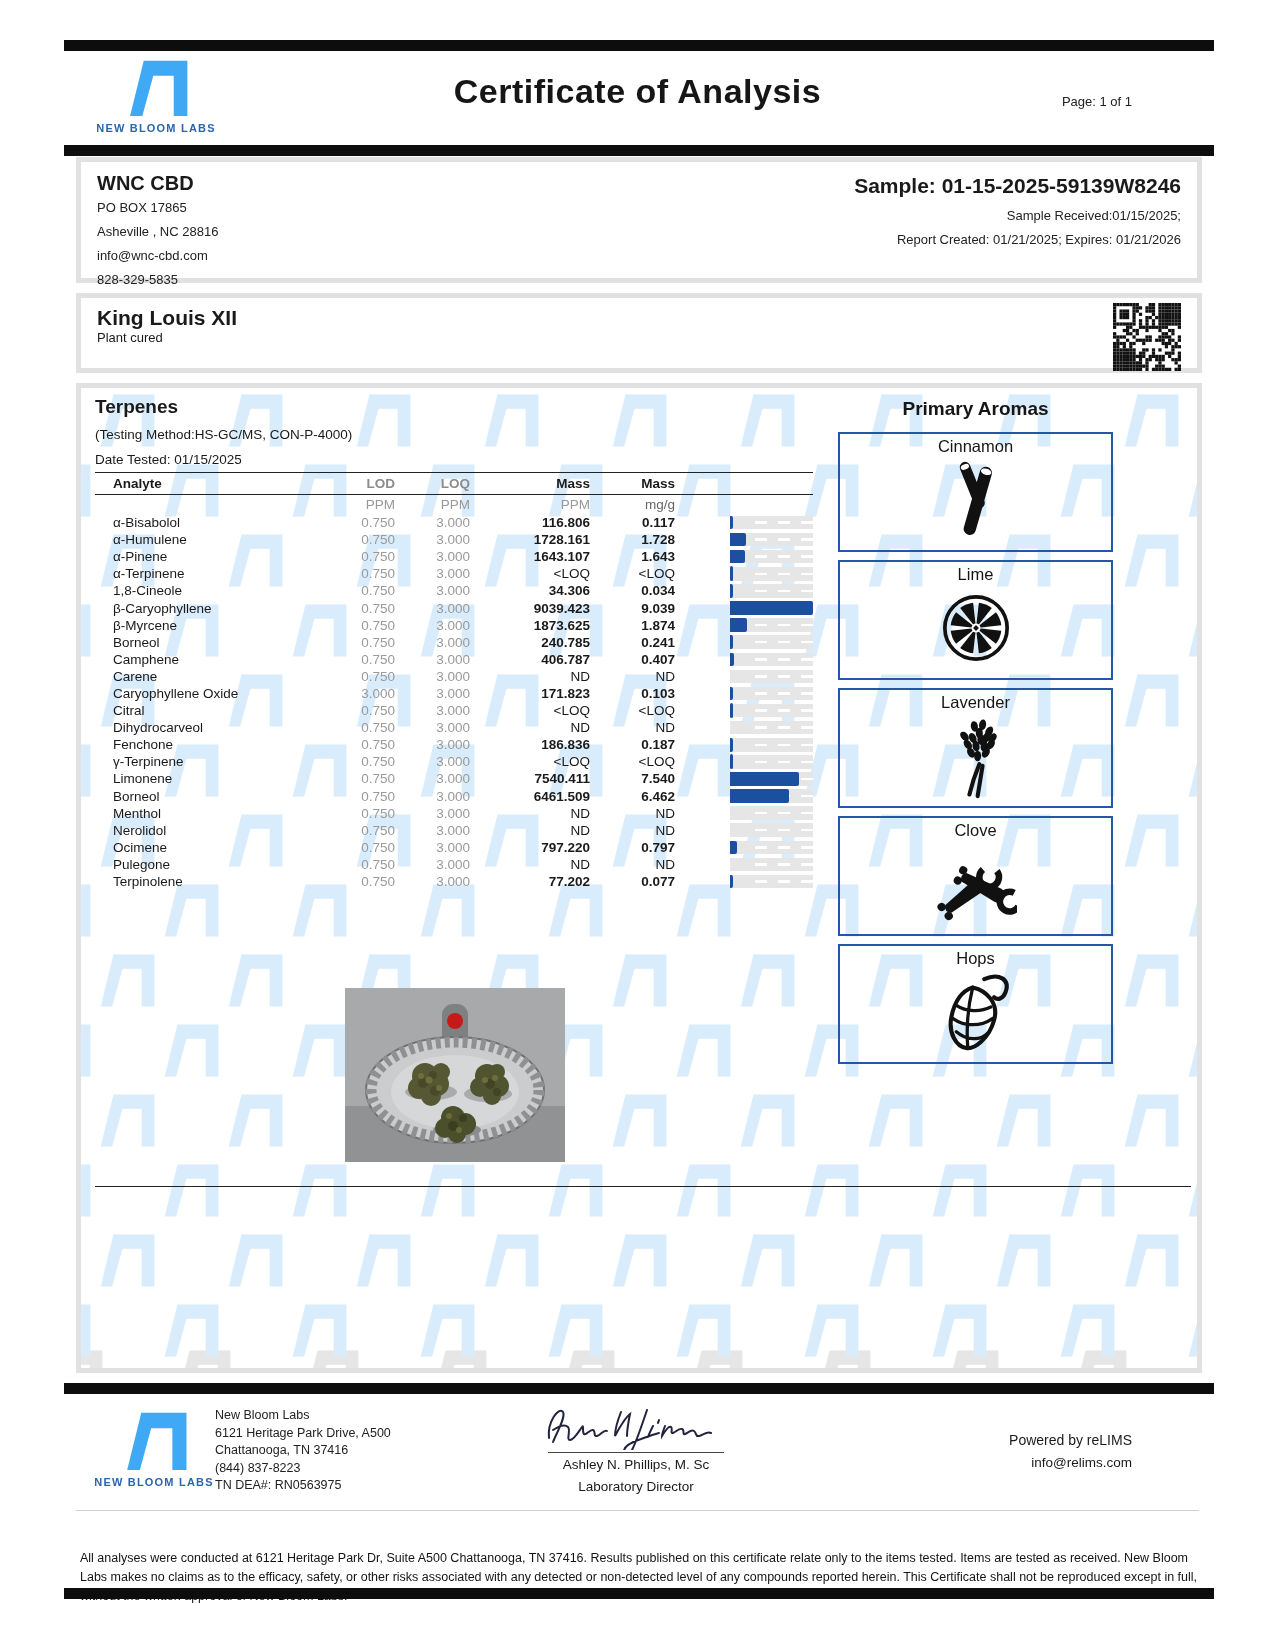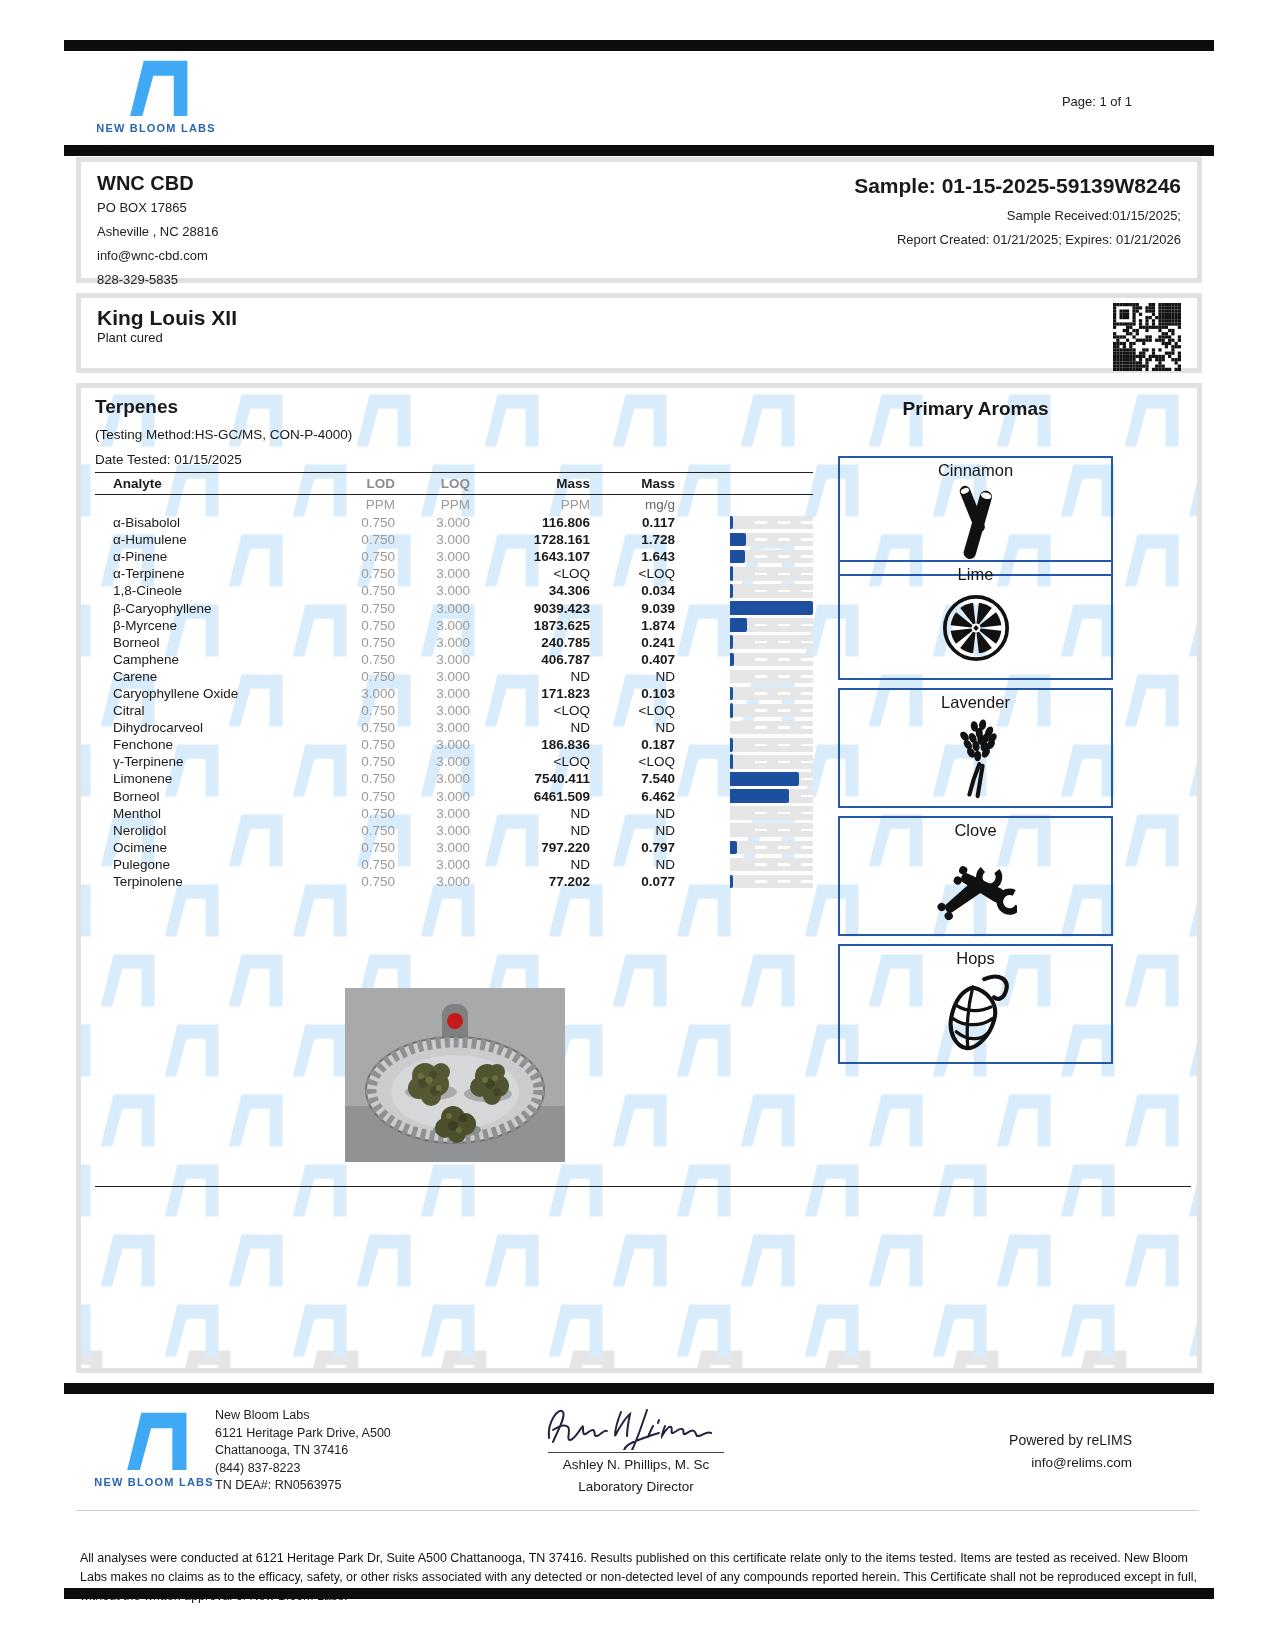--- a/index.html
+++ b/index.html
@@ -75,20 +75,21 @@
 
   <div class="black-bar" style="top:40px"></div>
 
   <div id="hdr-logo">
     <svg width="92" height="58" viewBox="0 0 100 85">
       <polygon points="12,85 32,4 96,4 96,85 76,85 76,26 46,26 30,85" fill="#3fa9f5"></polygon>
     </svg>
     <div class="logo-text">NEW BLOOM LABS</div>
   </div>
 
+  <div id="hdr-title">Certificate of Analysis</div>
   <div id="page-label">Page: 1 of 1</div>
 
   <div class="black-bar" style="top:145px"></div>
 
   <div class="gbox" style="top:157px;height:126px;">
     <div id="client-name">WNC CBD</div>
     <div id="client-address">
         <div class="client-line" style="top: 38px;">PO BOX 17865</div>
         <div class="client-line" style="top: 62px;">Asheville , NC 28816</div>
         <div class="client-line" style="top: 86px;">info@wnc-cbd.com</div>
@@ -911,21 +912,21 @@
                 <div class="bar-dash" style="left: 86%;"></div>
                 <div class="bar-fill" style="width: 3px;"></div>
               </div>
             </div>
           </div>
         </div>
     </div>
 
     <div class="onwm" id="aromas-title">Primary Aromas</div>
     <div id="aroma-cards">
-        <div class="aroma-card" style="top: 44px; margin-top: 24px;">
+        <div class="aroma-card" style="top: 44px;">
           <div class="aroma-label">Cinnamon</div>
           <div class="aroma-icon"><svg width="82" height="88" viewBox="0 0 100 100">
               <g fill="#111">
                 <g transform="rotate(16 52 50)">
                   <rect x="45" y="8" width="15" height="86" rx="7.5"></rect>
                   <ellipse cx="52.5" cy="14" rx="6.5" ry="3.8" fill="#fff"></ellipse>
                 </g>
                 <g transform="rotate(-22 45 32)">
                   <rect x="39" y="2" width="13" height="60" rx="6.5"></rect>
                   <ellipse cx="45.5" cy="8" rx="5.2" ry="3.2" fill="#fff"></ellipse>

